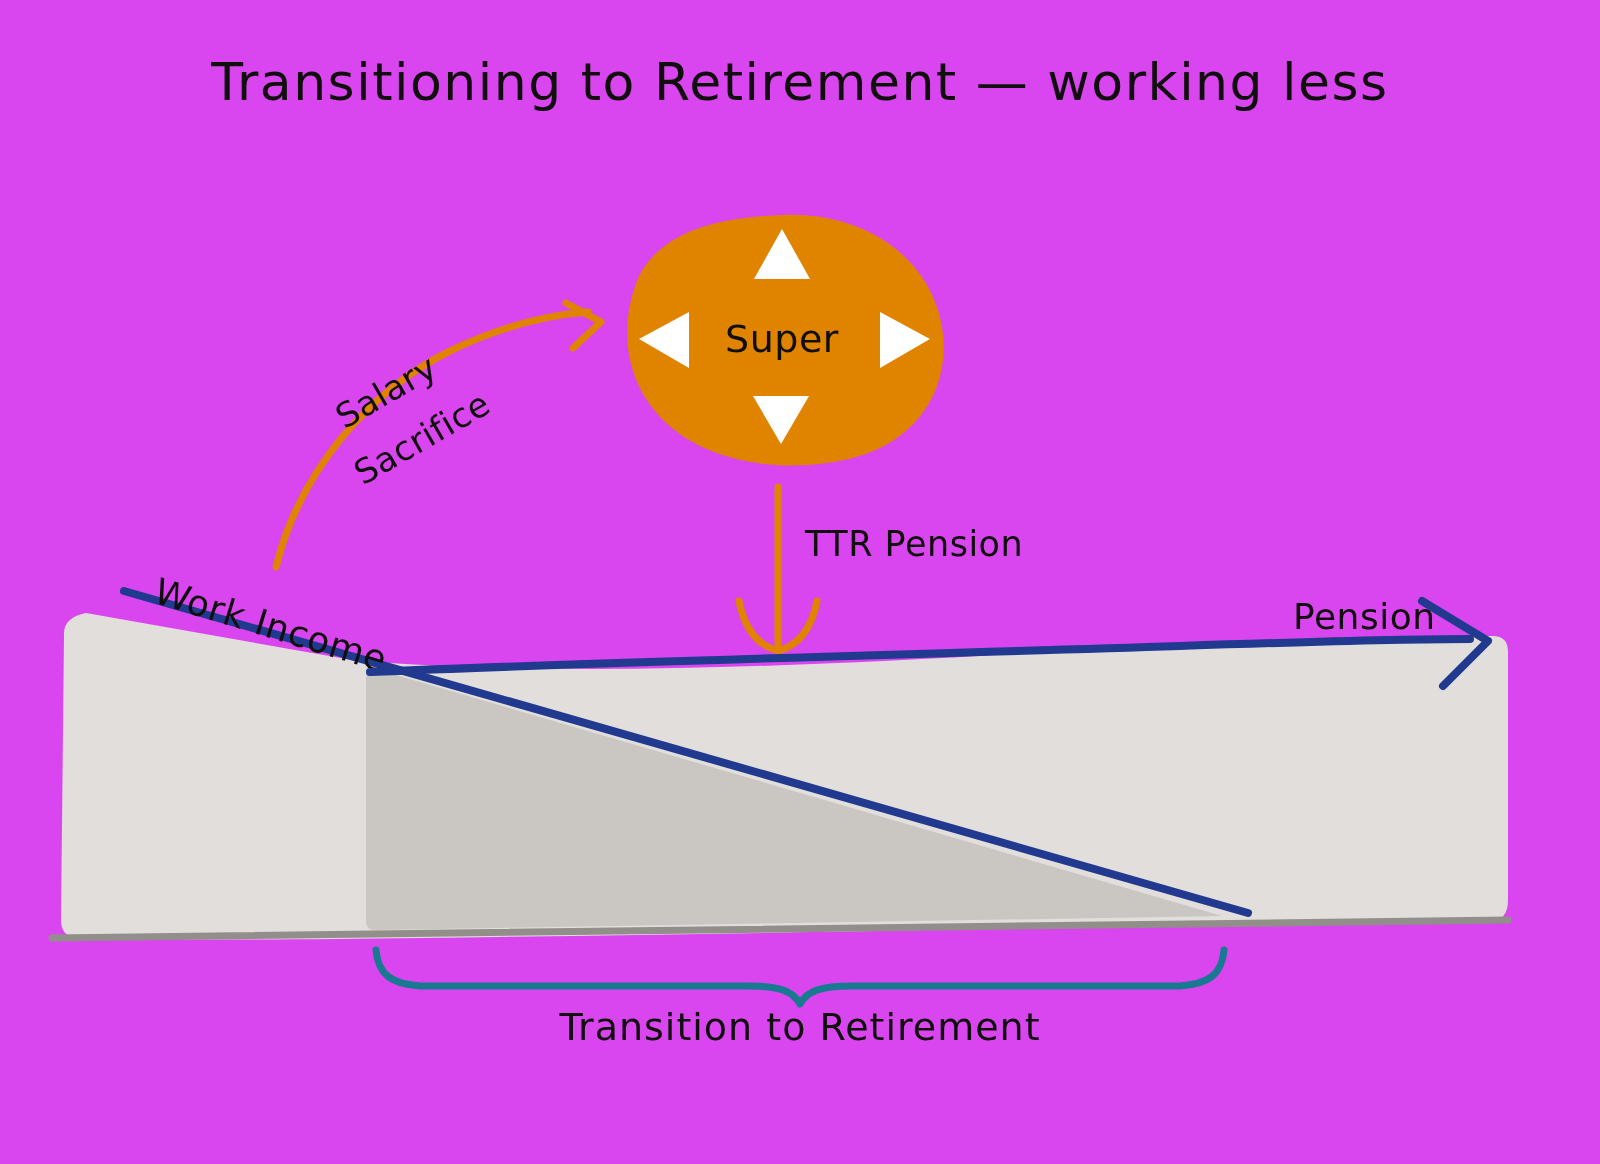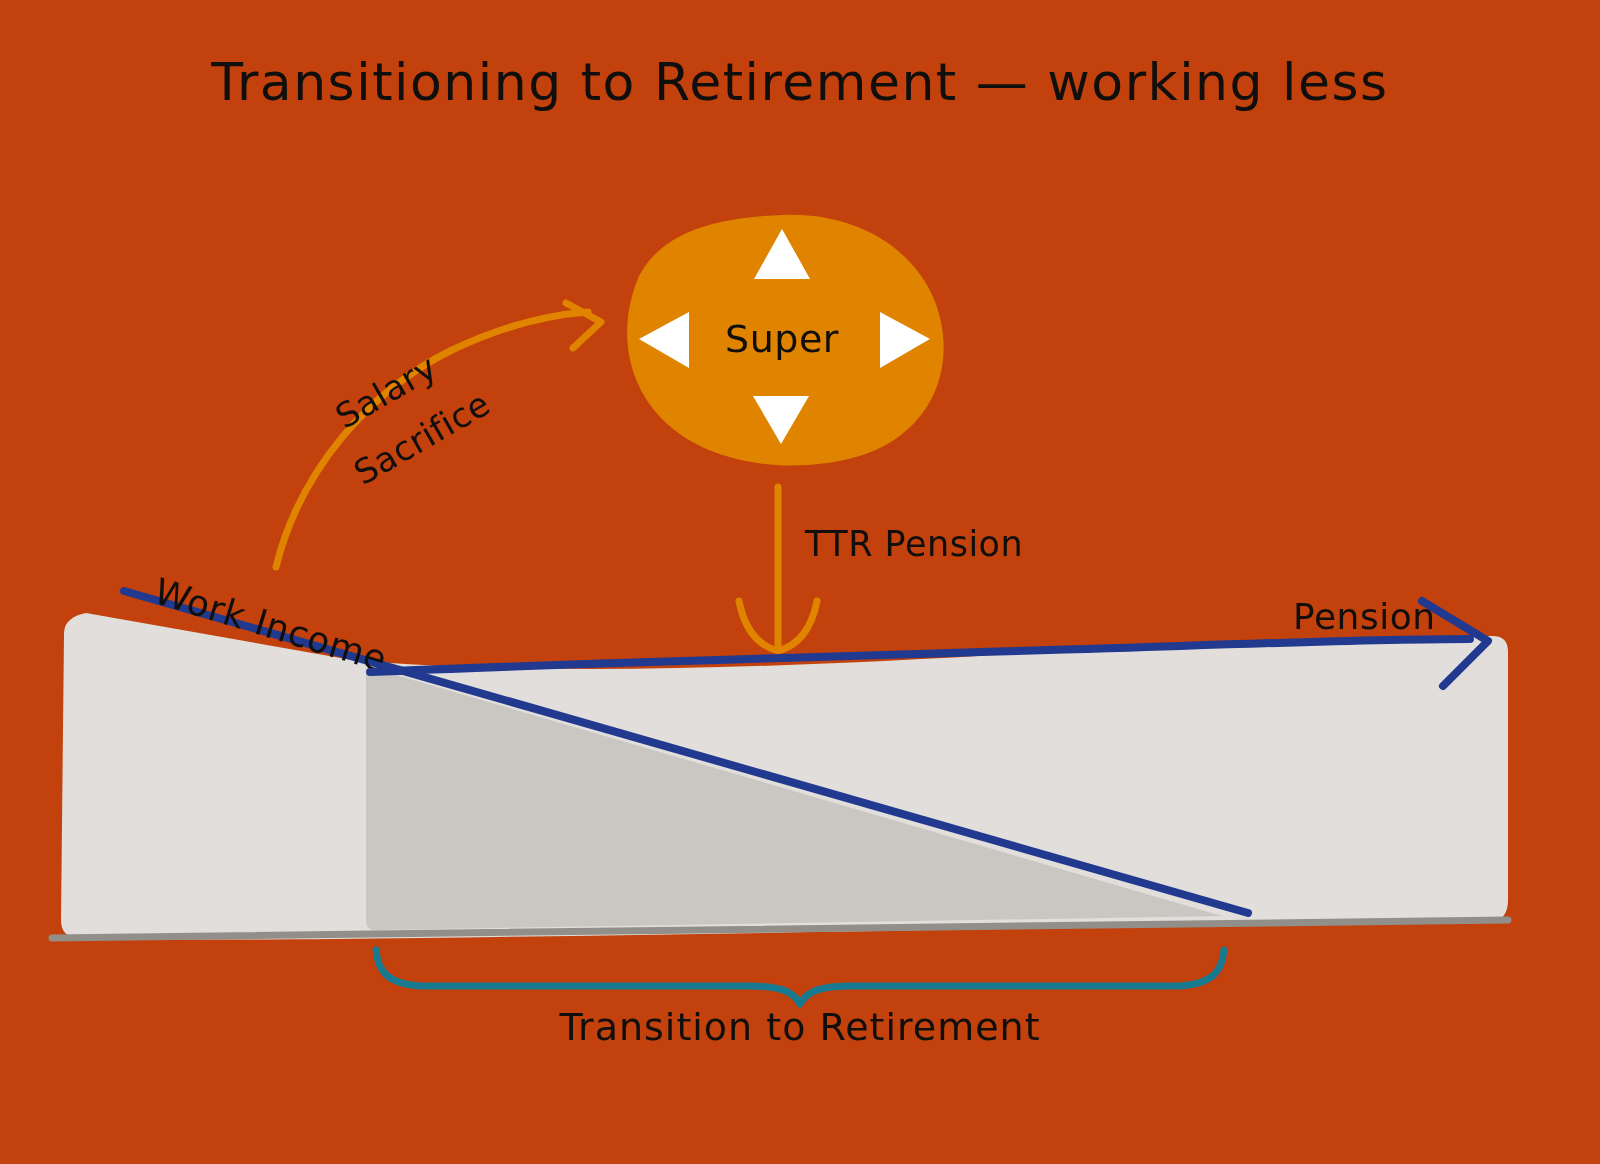--- a/index.html
+++ b/index.html
@@ -11,21 +11,21 @@
   body {
     width: 1600px;
     height: 1164px;
     overflow: hidden;
     font-family: "DejaVu Sans", sans-serif;
   }
   #canvas {
     position: relative;
     width: 1600px;
     height: 1164px;
-    background: #c2410c;
+    background: #d946ef;
   }
   svg#scene {
     position: absolute;
     left: 0;
     top: 0;
     width: 1600px;
     height: 1164px;
   }
   .hand {
     font-family: "DejaVu Sans", sans-serif;

